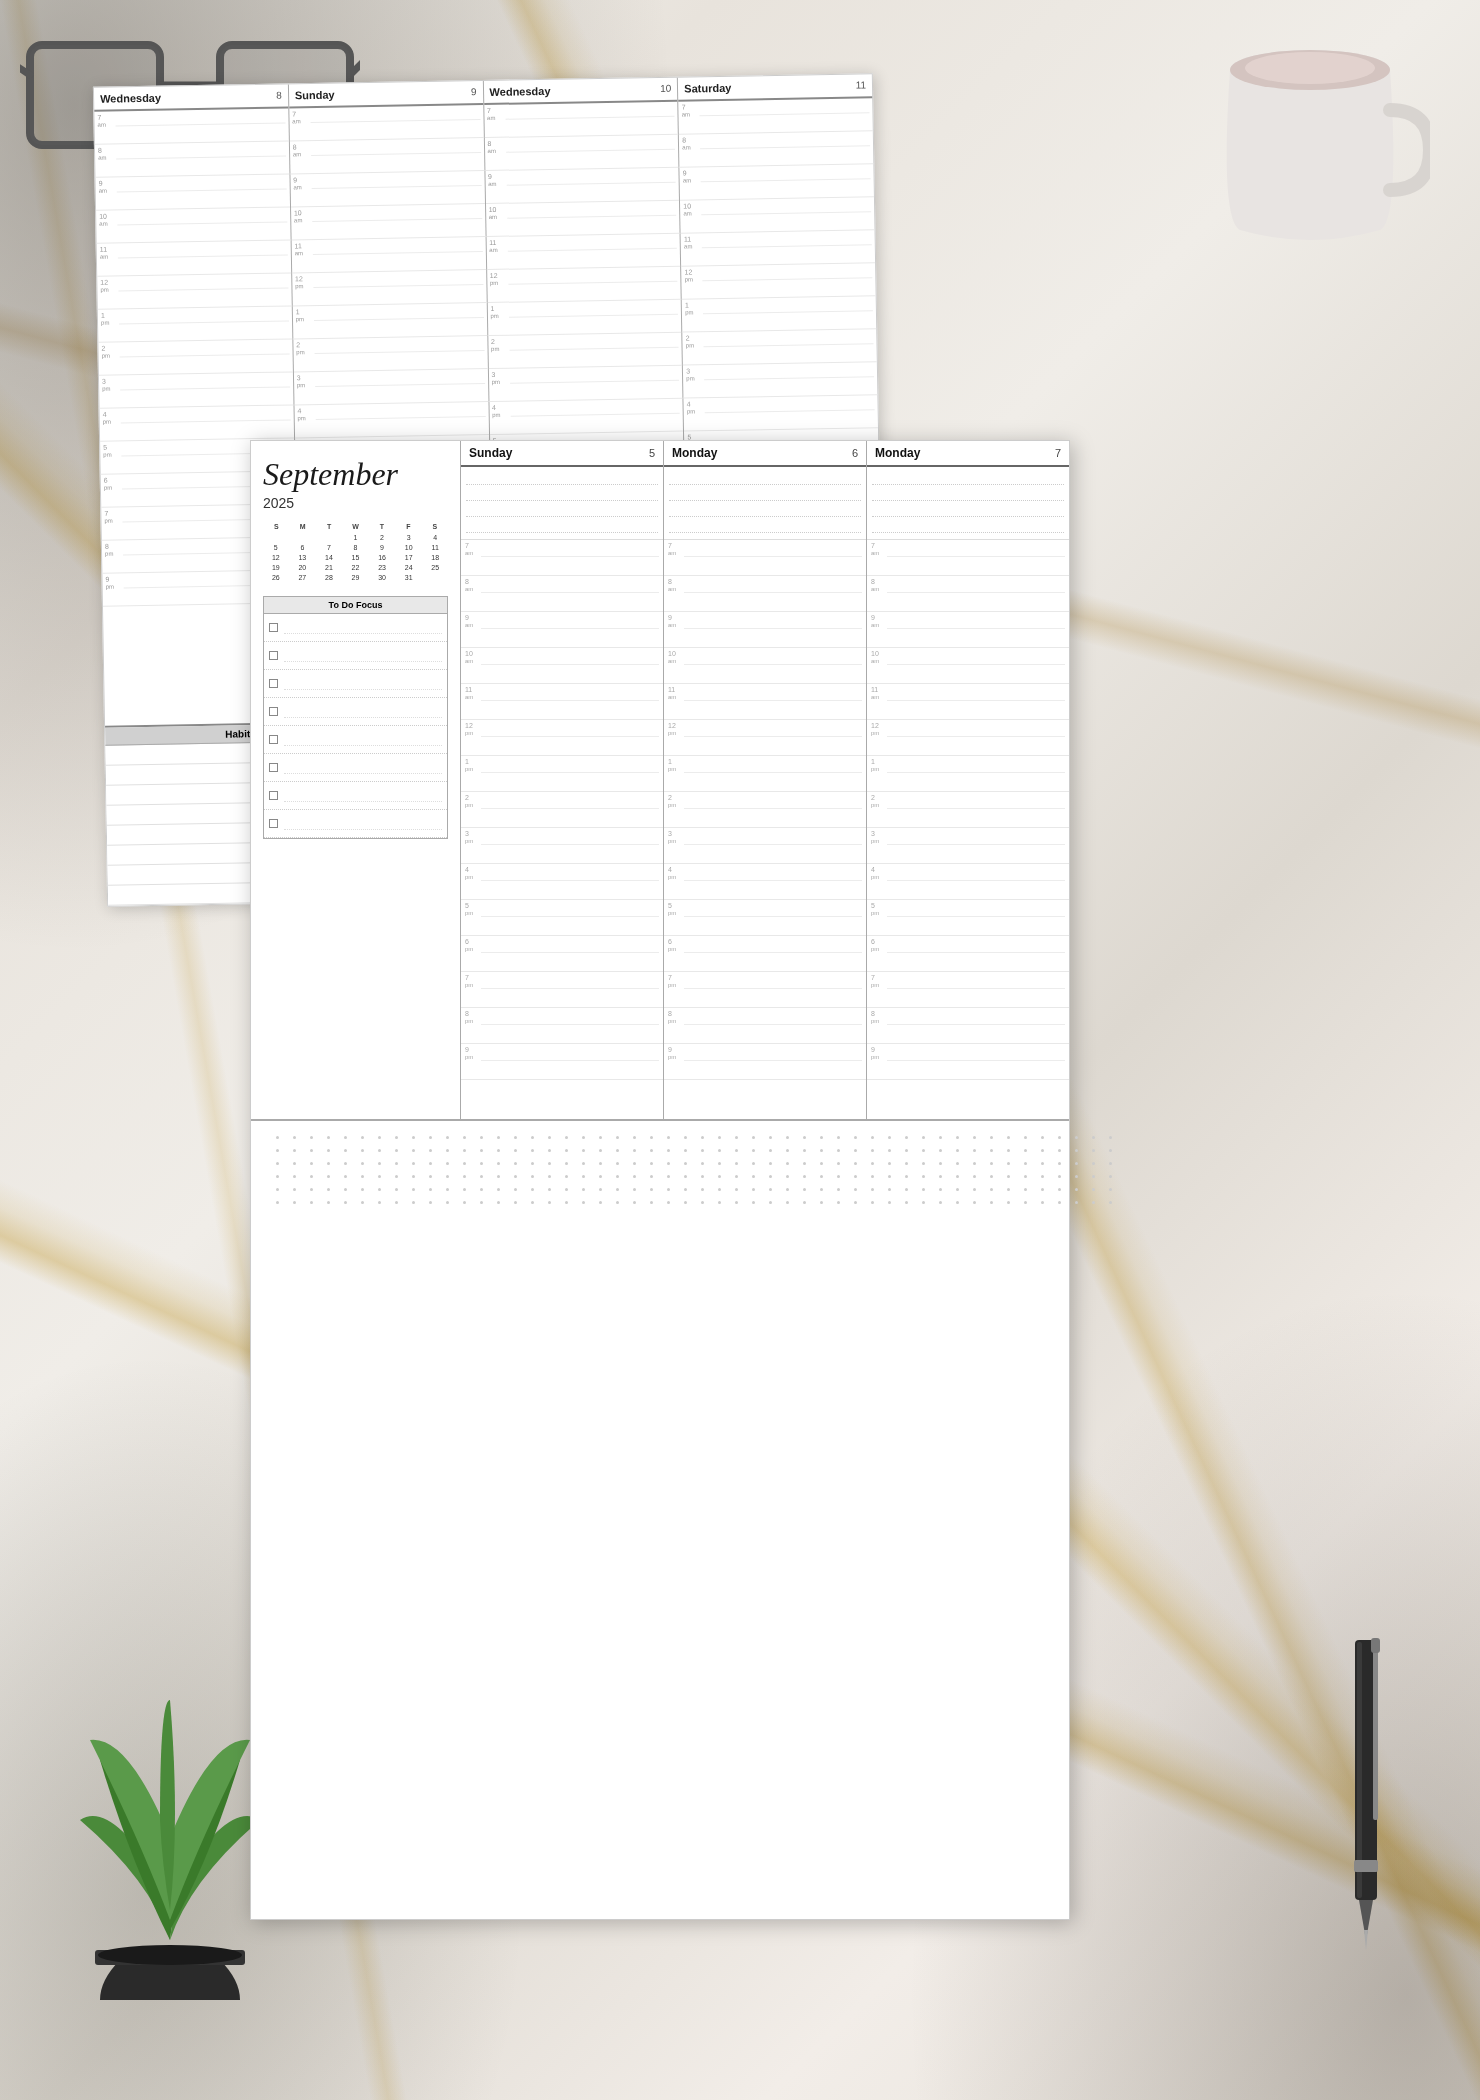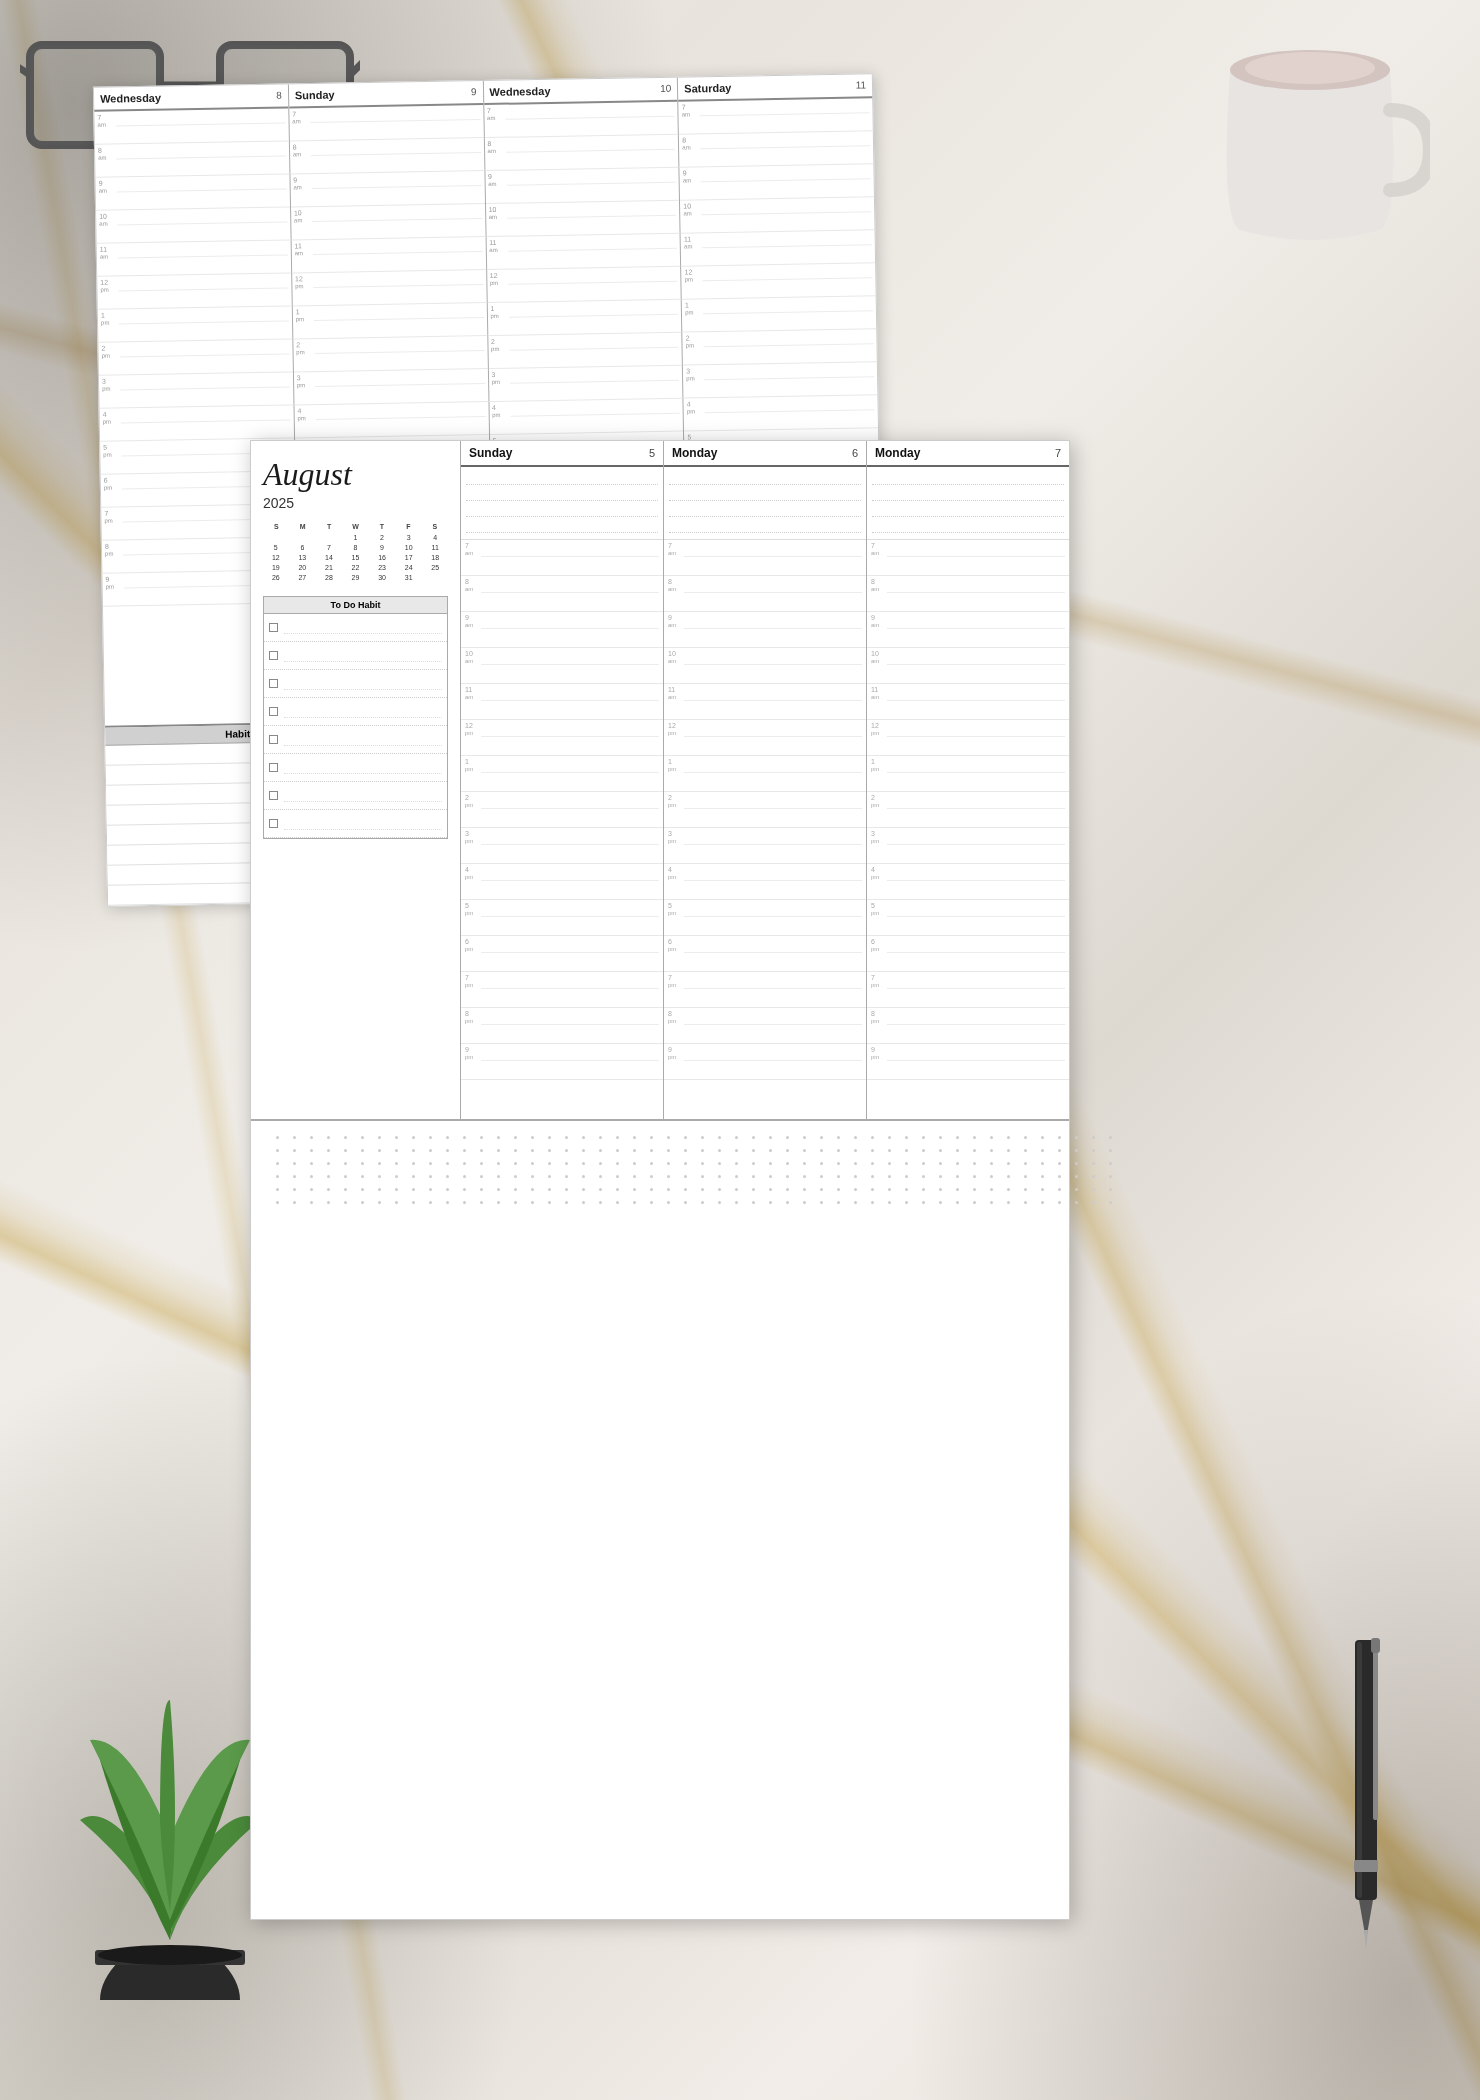--- a/index.html
+++ b/index.html
@@ -706,21 +706,21 @@
       <div style="border-bottom: 1px solid rgb(224, 224, 224); height: 20px;"></div>
       <div style="border-bottom: 1px solid rgb(224, 224, 224); height: 20px;"></div>
     </div>
   </div>
 
 <div class="planner-front">
 
   <div class="front-top">
 
     <div class="front-left-panel">
-      <div class="month-title">August</div>
+      <div class="month-title">September</div>
       <div class="year-label">2025</div>
 
       <div class="mini-calendar" id="mini-cal">
           <div style="display: grid; grid-template-columns: repeat(7, 1fr); text-align: center; font-size: 7px; font-weight: bold; color: rgb(68, 68, 68); margin-bottom: 3px;">
             <span>S</span>
             <span>M</span>
             <span>T</span>
             <span>W</span>
             <span>T</span>
             <span>F</span>
@@ -760,21 +760,21 @@
             <span style="padding: 1px 0px;">28</span>
             <span style="padding: 1px 0px;">29</span>
             <span style="padding: 1px 0px;">30</span>
             <span style="padding: 1px 0px;">31</span>
             <span style="padding: 1px 0px;"></span>
           </div>
         </div>
 
 
       <div class="todo-box">
-        <div class="box-header">To Do Habit</div>
+        <div class="box-header">To Do Focus</div>
         <div id="todo-items-container">
             <div style="display: flex; align-items: center; padding: 3px 5px; border-bottom: 1px dotted rgb(204, 204, 204); min-height: 28px;">
               <div style="width: 9px; height: 9px; border: 1px solid rgb(136, 136, 136); margin-right: 6px; flex-shrink: 0;"></div>
               <div style="flex: 1 1 0%; border-bottom: 1px dotted rgb(221, 221, 221); height: 12px;"></div>
             </div>
             <div style="display: flex; align-items: center; padding: 3px 5px; border-bottom: 1px dotted rgb(204, 204, 204); min-height: 28px;">
               <div style="width: 9px; height: 9px; border: 1px solid rgb(136, 136, 136); margin-right: 6px; flex-shrink: 0;"></div>
               <div style="flex: 1 1 0%; border-bottom: 1px dotted rgb(221, 221, 221); height: 12px;"></div>
             </div>
             <div style="display: flex; align-items: center; padding: 3px 5px; border-bottom: 1px dotted rgb(204, 204, 204); min-height: 28px;">

